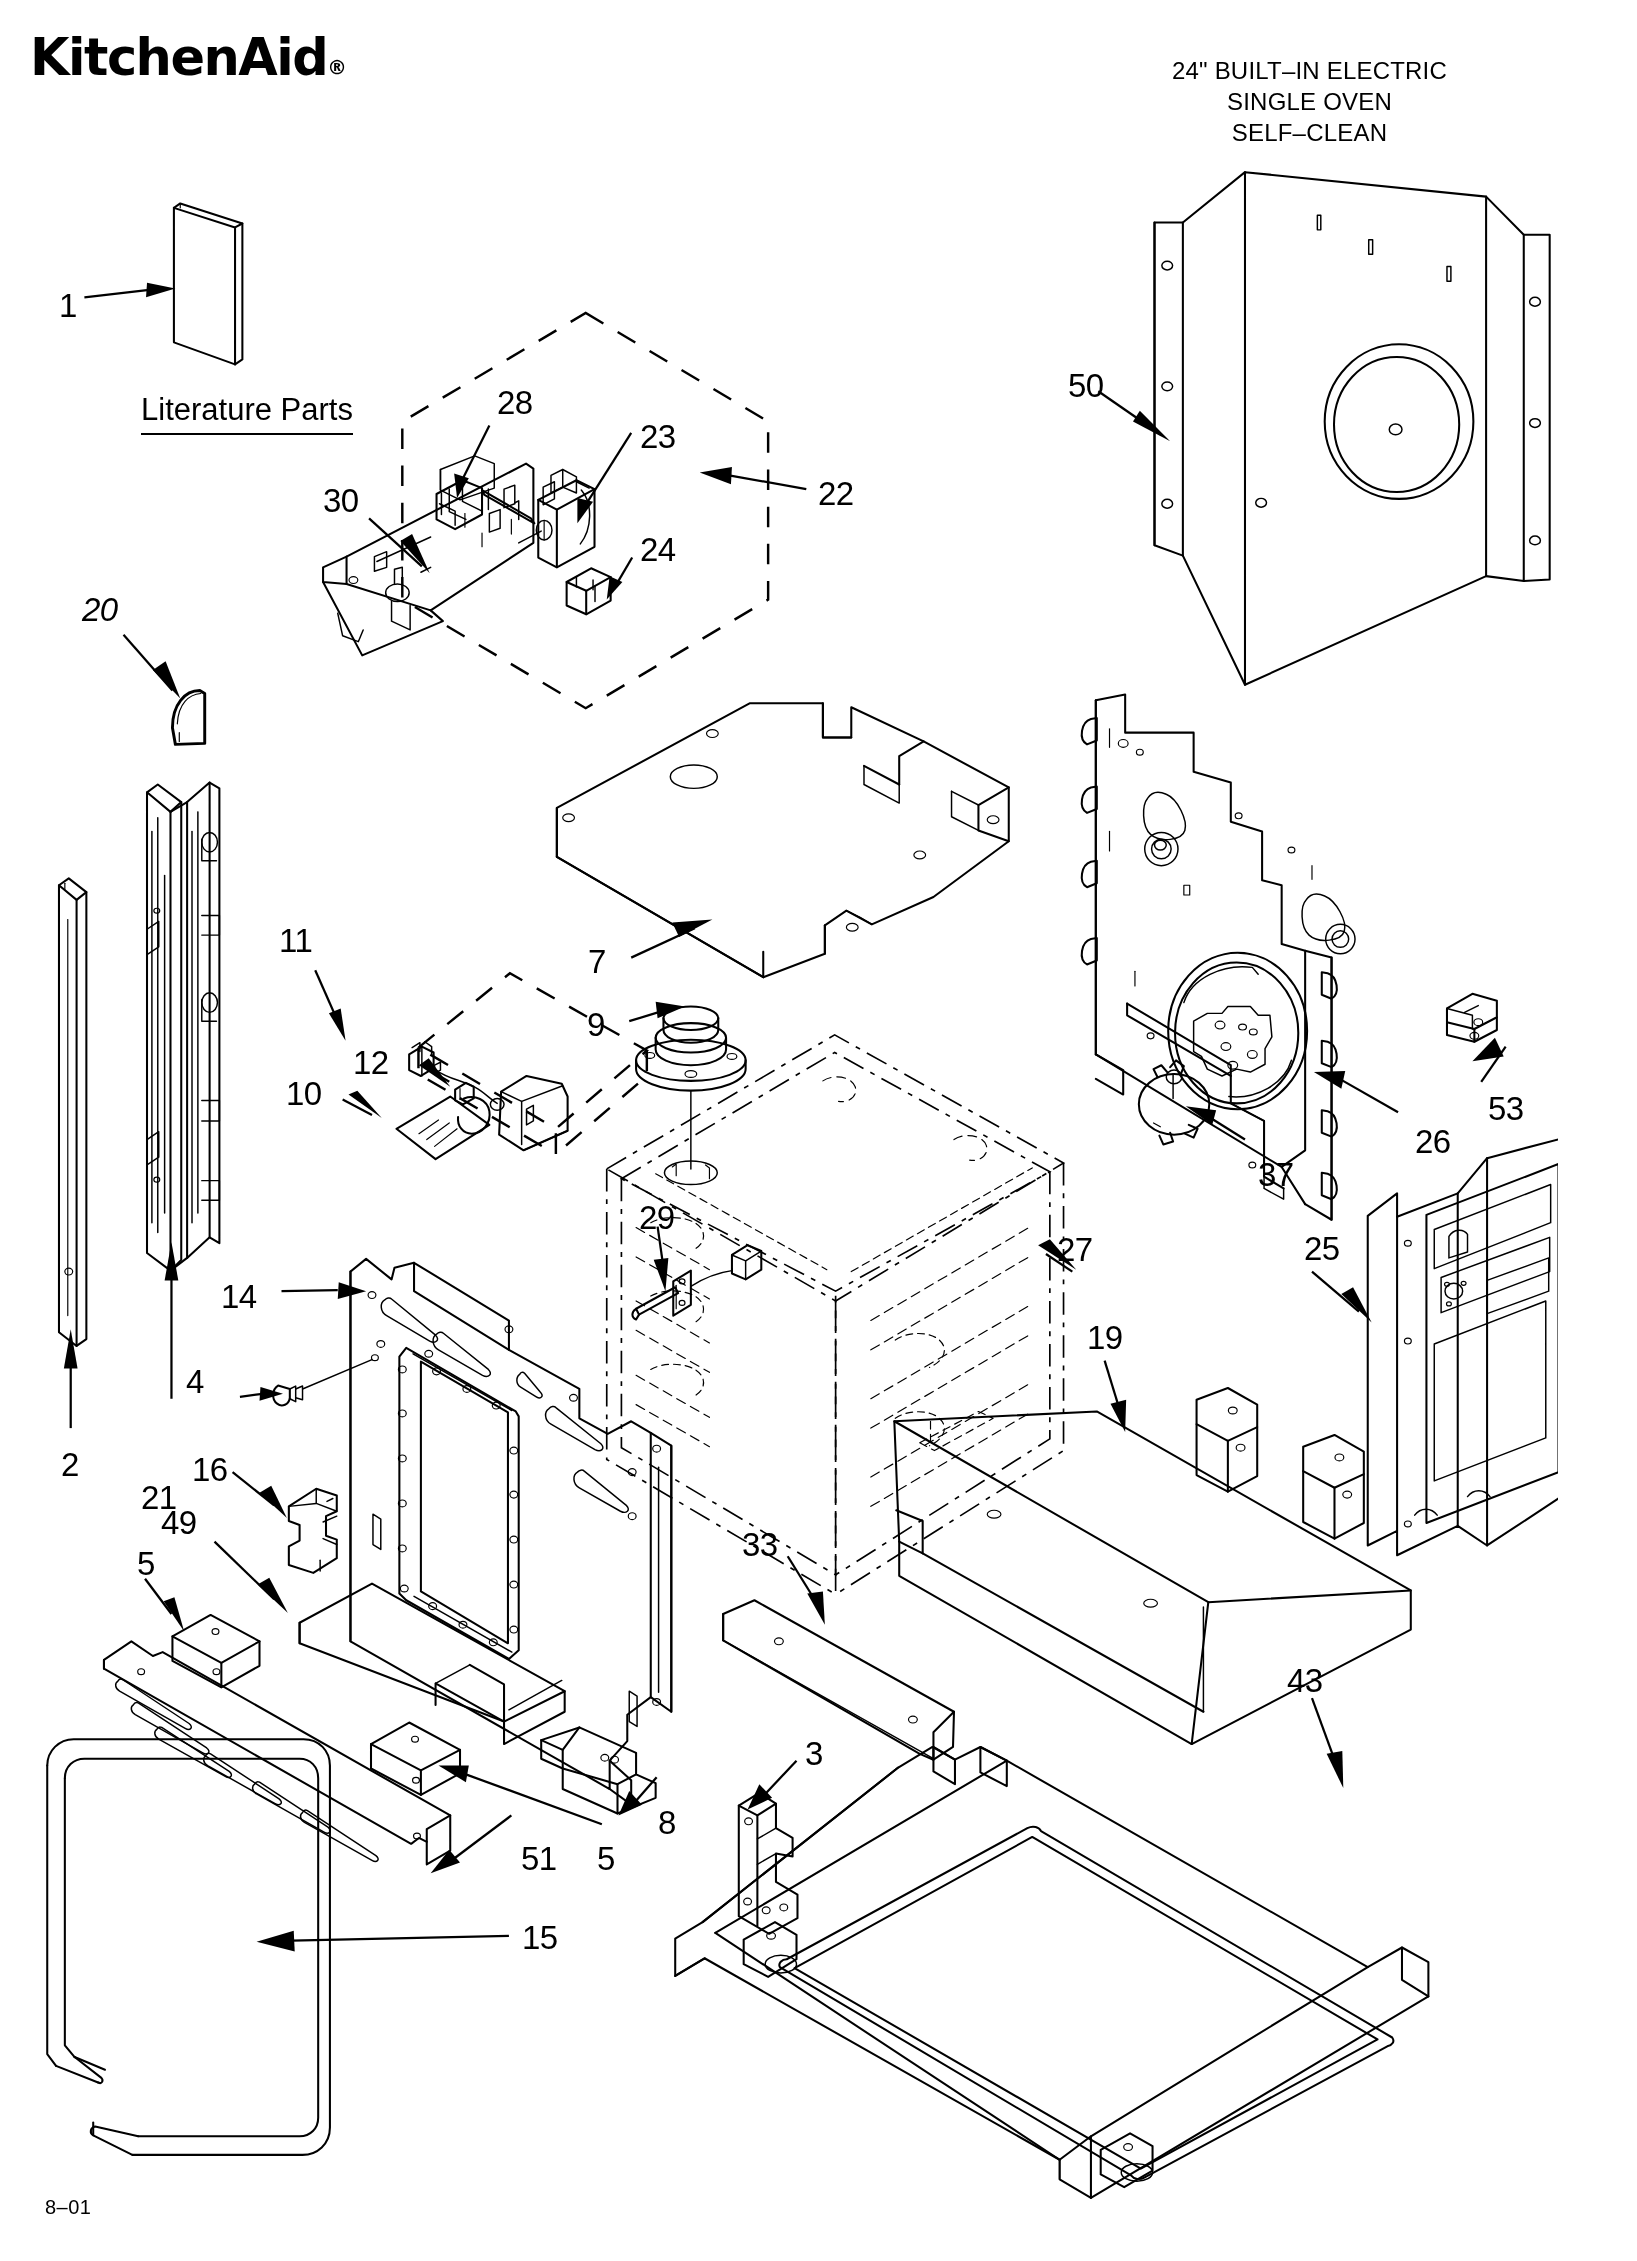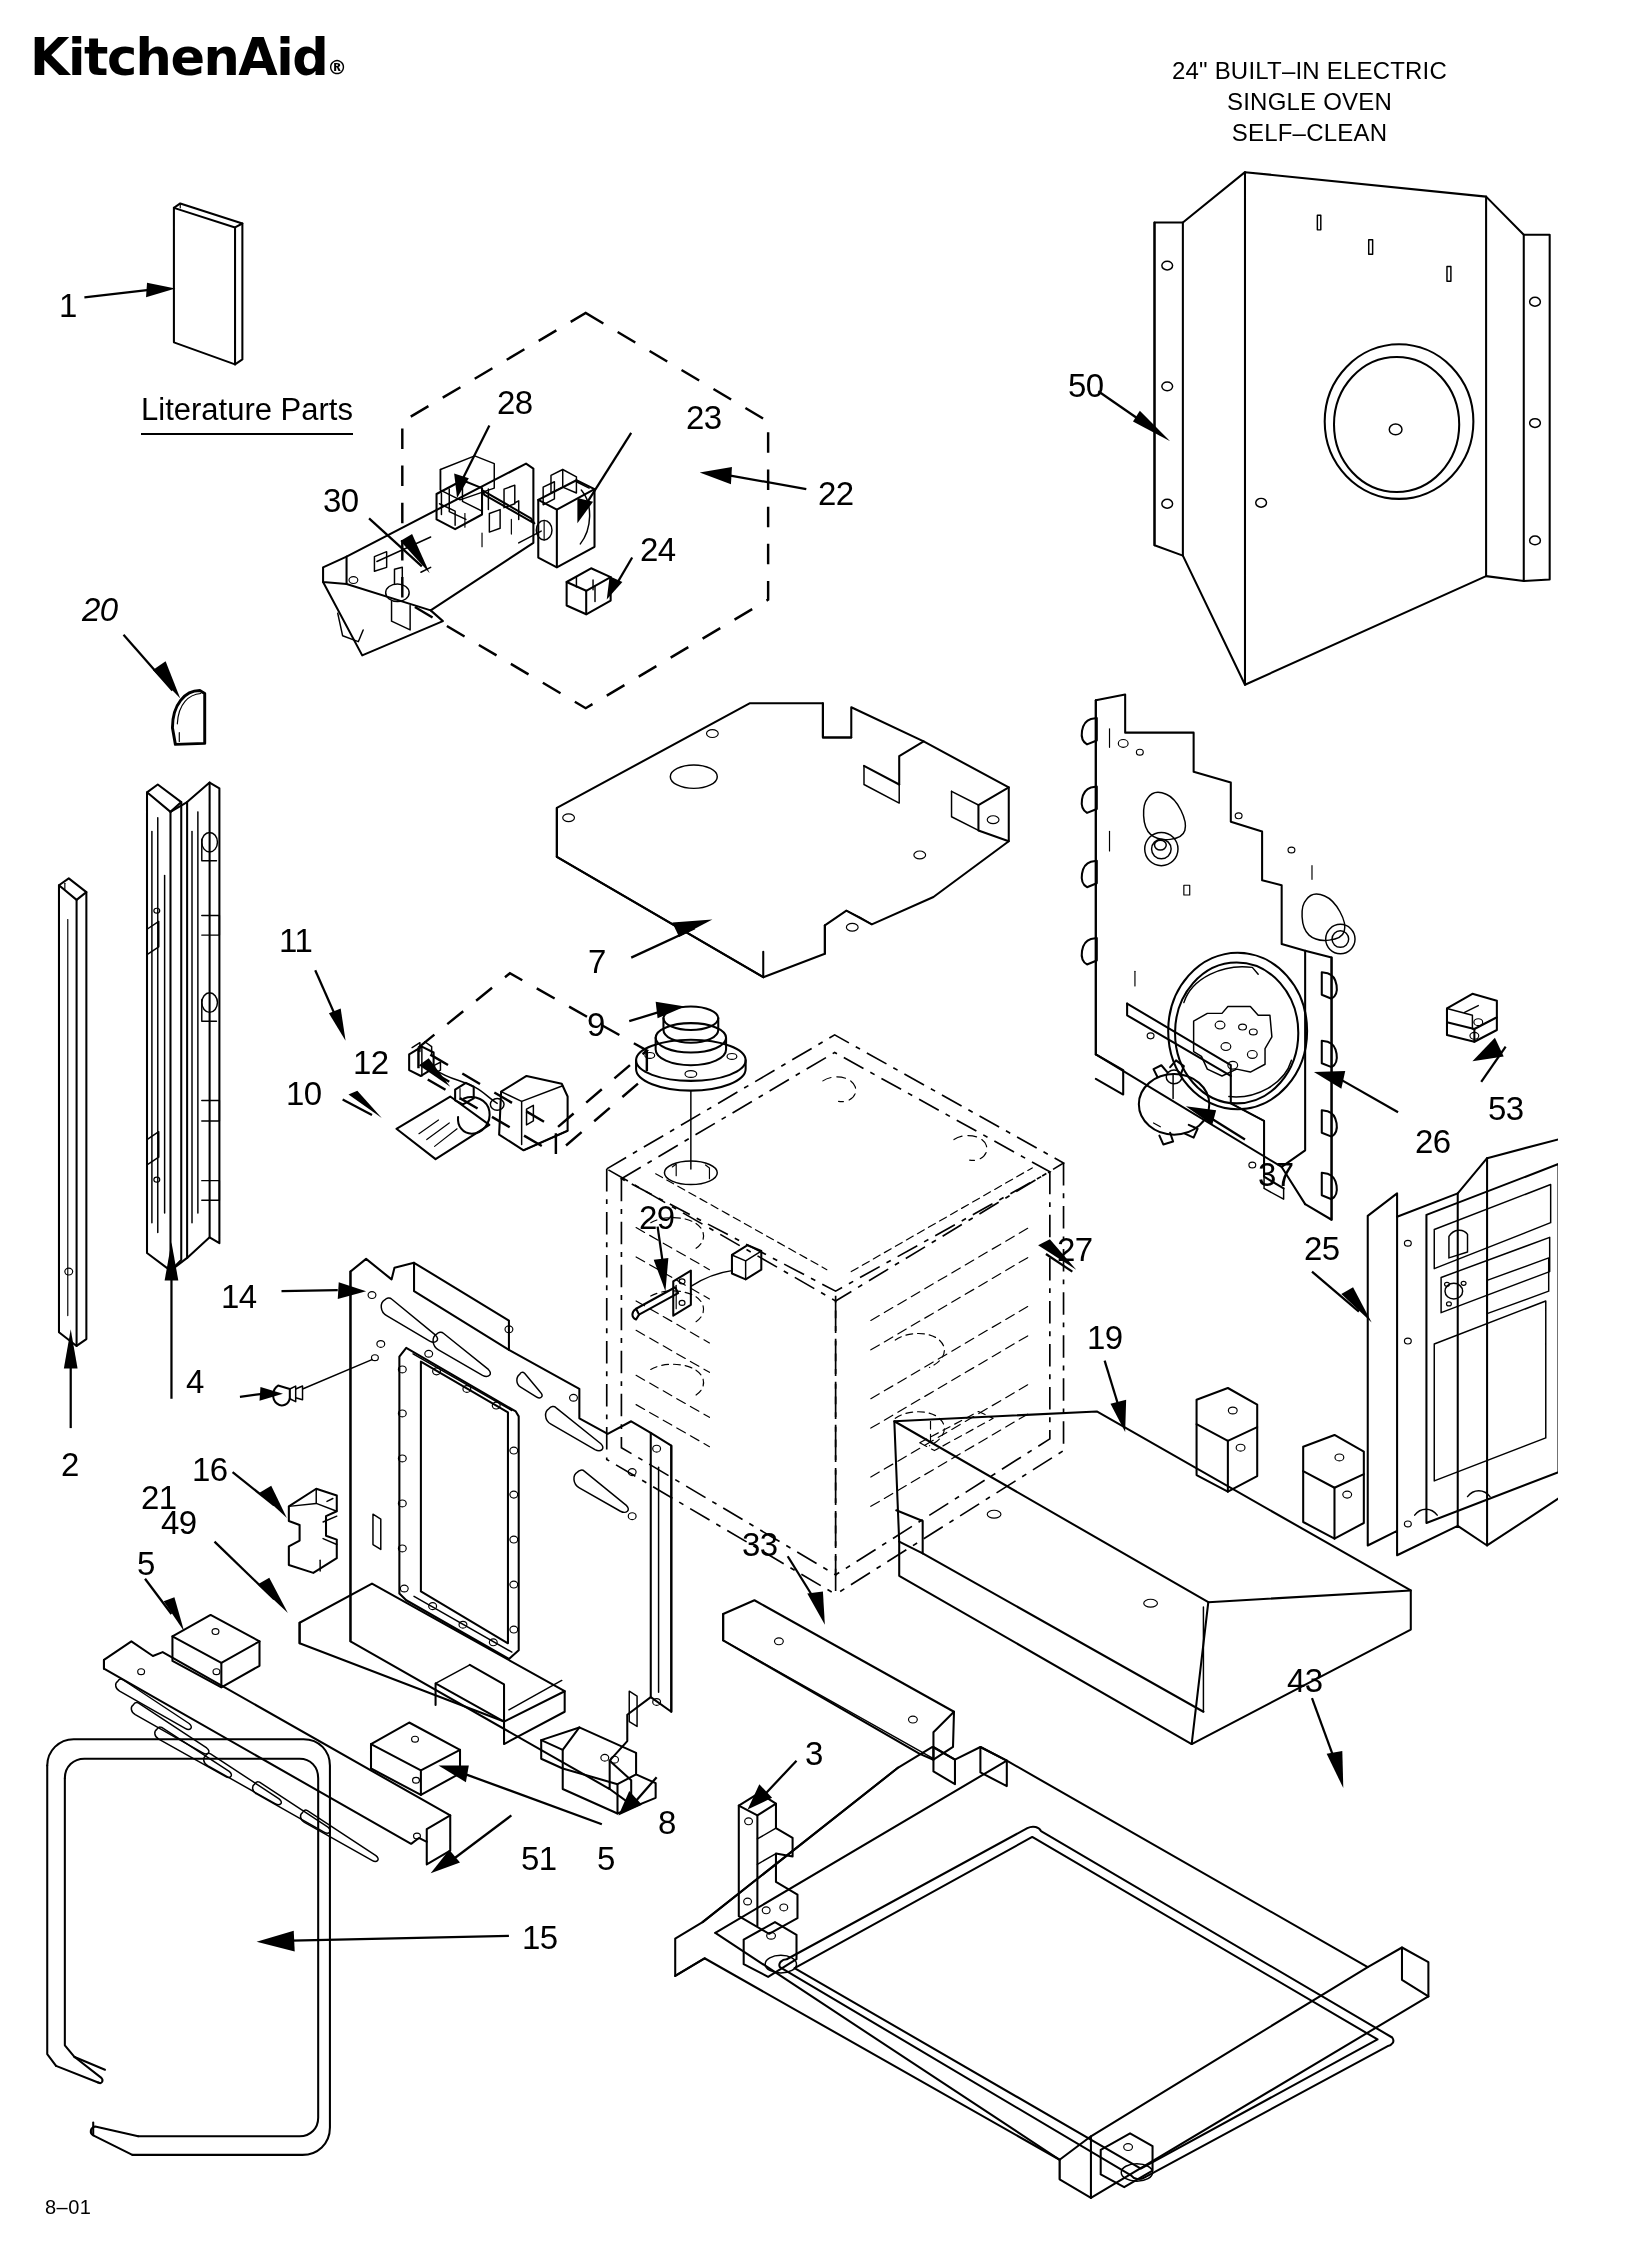--- a/index.html
+++ b/index.html
@@ -101,21 +101,21 @@
 
   <div id="page-footer">8–01</div>
 
   <div id="caption-layer">
       <div class="section-caption" style="left: 141px; top: 392px;">Literature Parts</div>
     </div>
   <div id="callout-layer">
       <div class="callout" style="left: 59px; top: 289px;">1</div>
       <div class="callout" style="left: 1068px; top: 369px;">50</div>
       <div class="callout" style="left: 497px; top: 386px;">28</div>
-      <div class="callout" style="left: 640px; top: 401px; margin-left: 46px;">23</div>
+      <div class="callout" style="left: 640px; top: 420px;">23</div>
       <div class="callout" style="left: 323px; top: 484px;">30</div>
       <div class="callout" style="left: 818px; top: 477px;">22</div>
       <div class="callout" style="left: 640px; top: 533px;">24</div>
       <div class="callout" style="left: 82px; top: 593px; font-style: italic;">20</div>
       <div class="callout" style="left: 279px; top: 924px;">11</div>
       <div class="callout" style="left: 588px; top: 945px;">7</div>
       <div class="callout" style="left: 587px; top: 1008px;">9</div>
       <div class="callout" style="left: 353px; top: 1046px;">12</div>
       <div class="callout" style="left: 286px; top: 1077px;">10</div>
       <div class="callout" style="left: 1258px; top: 1158px;">37</div>

